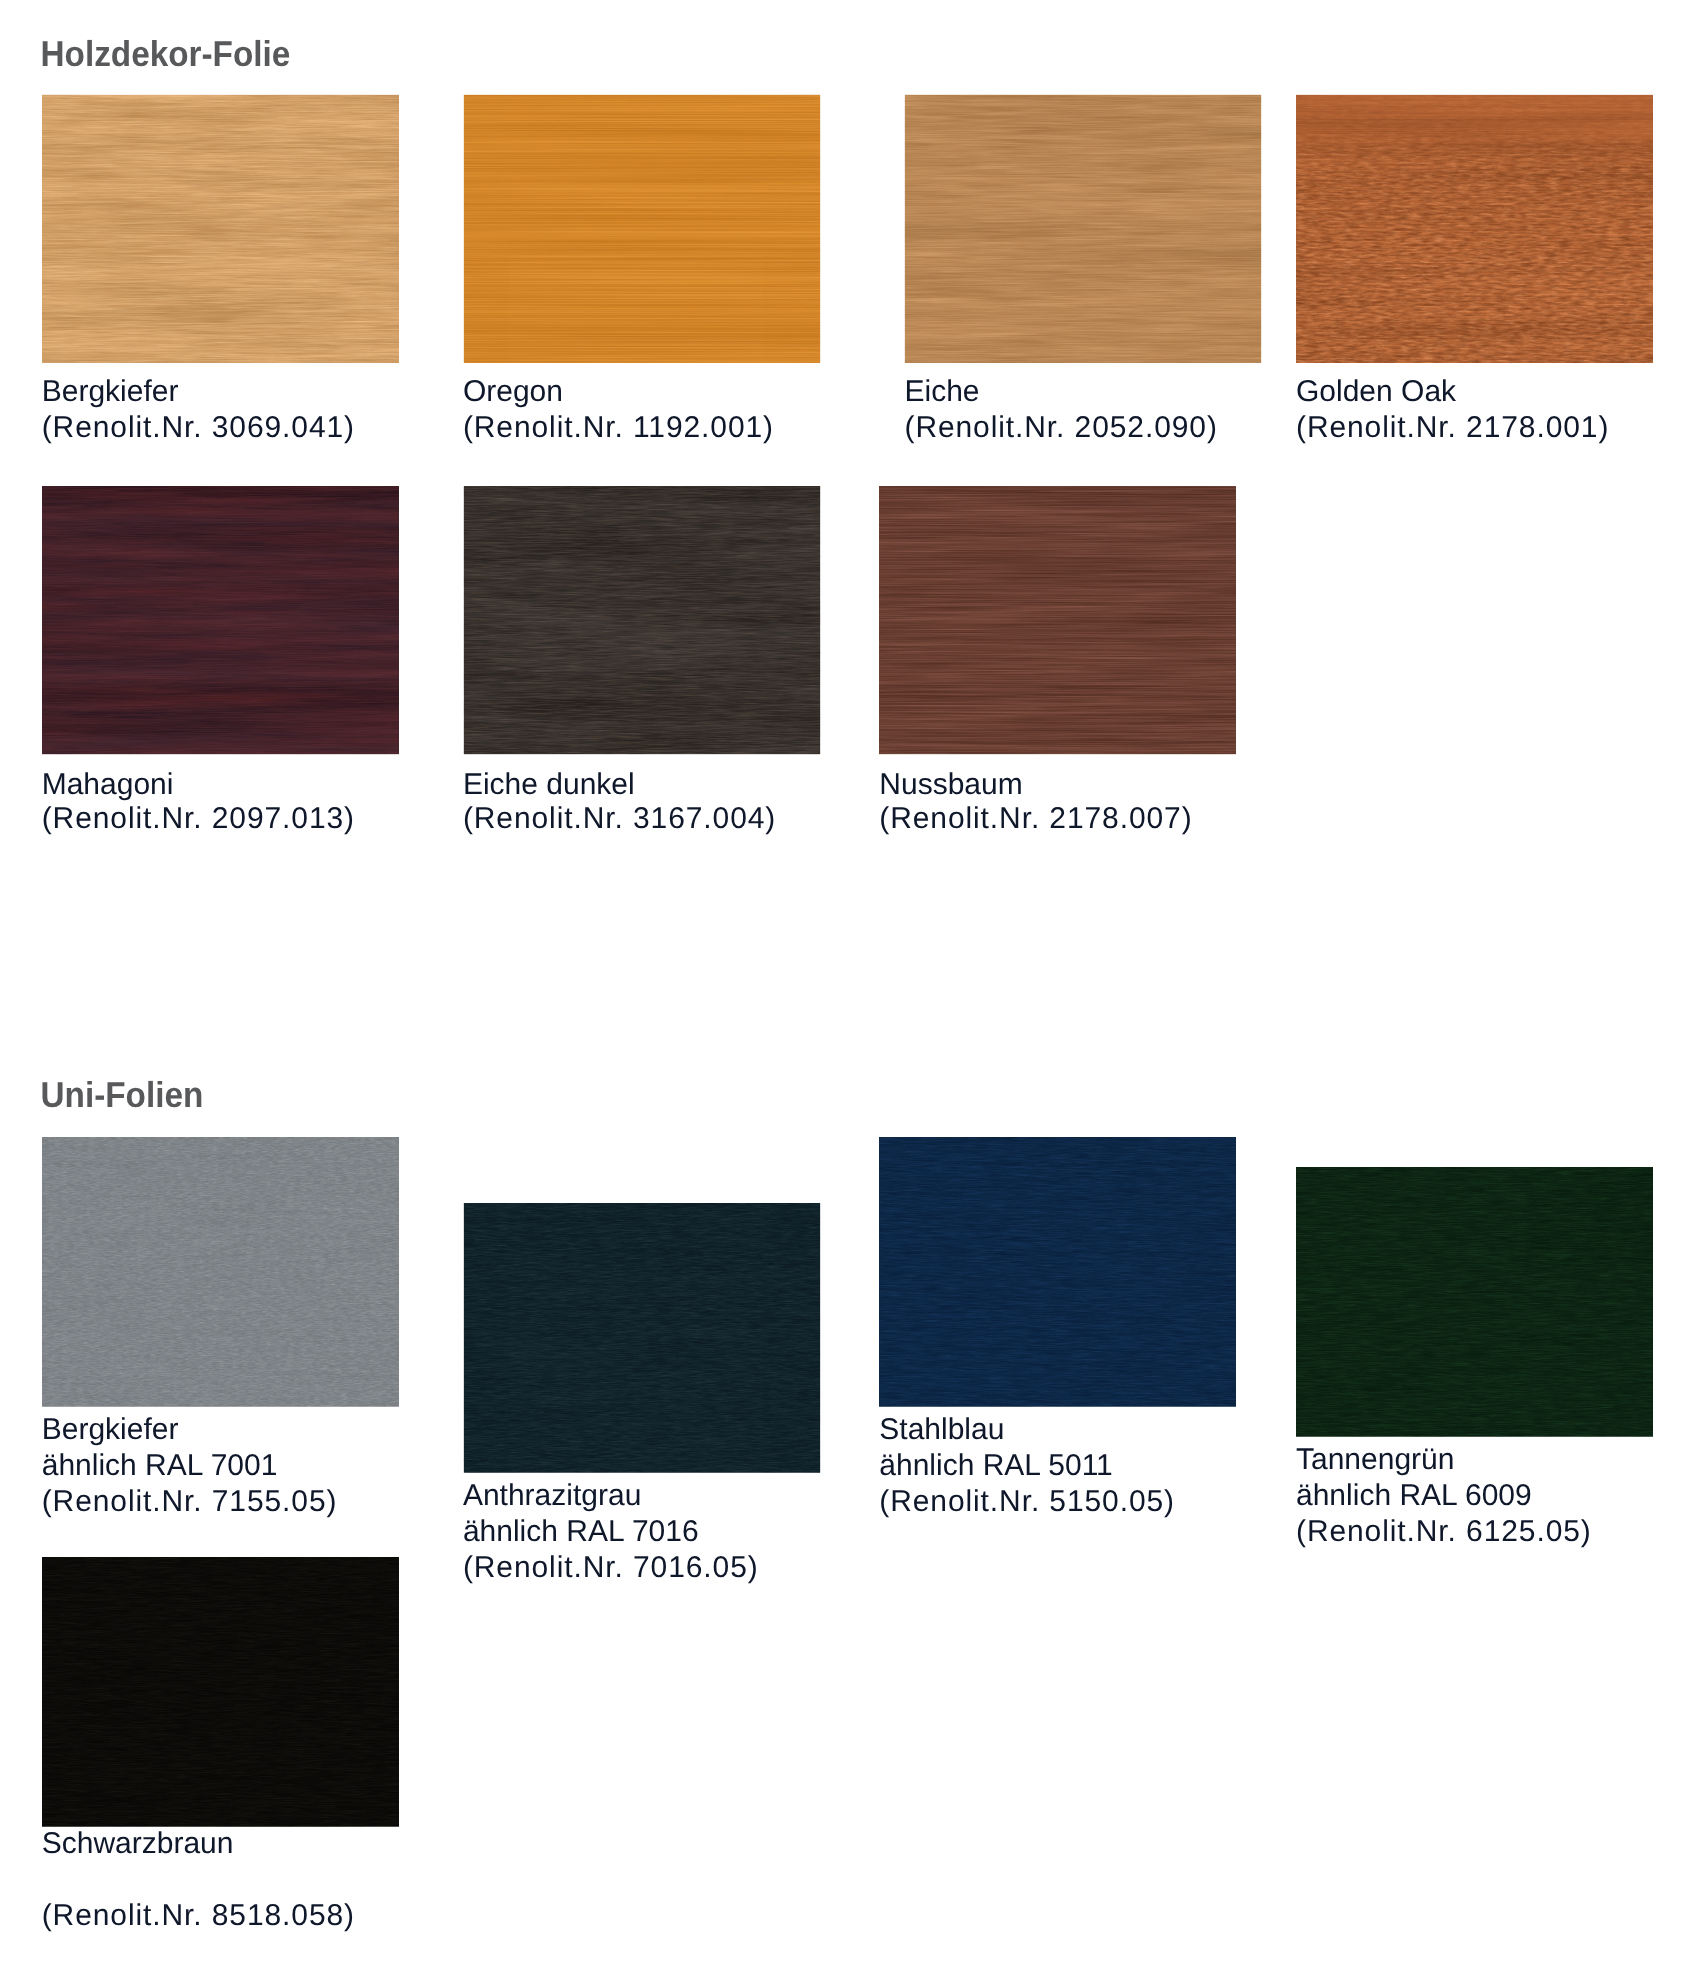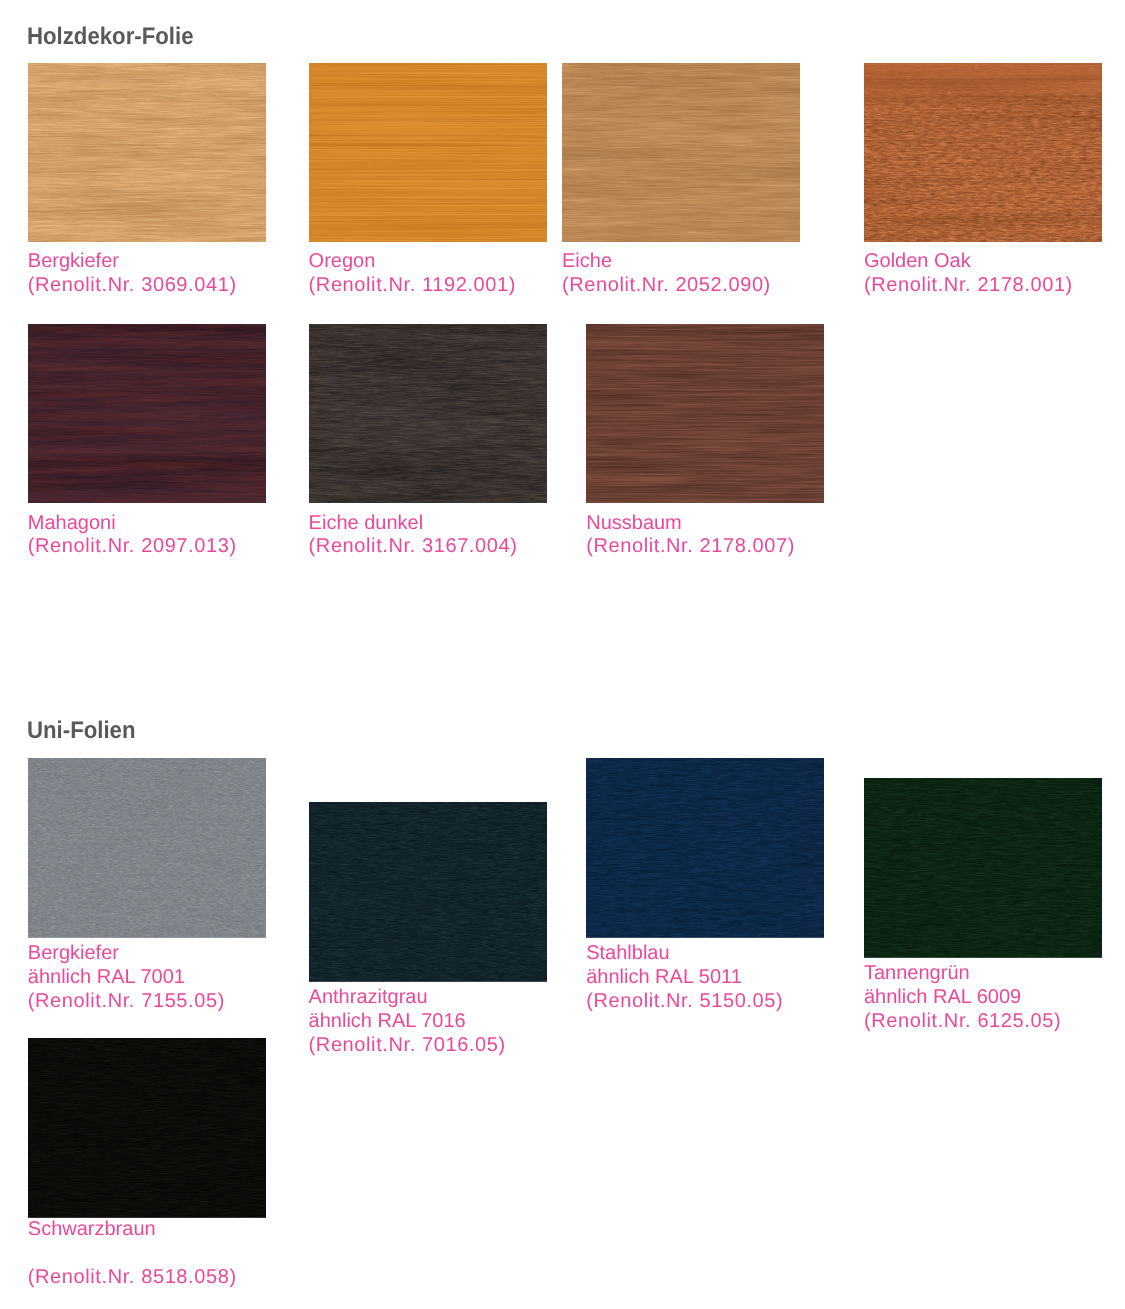--- a/index.html
+++ b/index.html
@@ -6,21 +6,21 @@
   html,body{margin:0;padding:0;background:#ffffff;}
   body{width:1125px;height:1309px;overflow:hidden;
        font-family:"Liberation Sans",sans-serif;color:#5c5c5c;
        -webkit-font-smoothing:antialiased;text-rendering:geometricPrecision;}
   .page{position:relative;width:1061px;height:1309px;background:#fff;}
   .section-title{position:absolute;font-weight:bold;font-size:24px;line-height:24px;
                  color:#58595b;transform:scaleX(0.925) translateZ(0);transform-origin:0 0;white-space:nowrap;}
   .cell{position:absolute;width:238px;}
   .swatch{width:238px;height:179px;position:relative;overflow:hidden;display:block;}
   .swatch svg{position:absolute;top:0;left:0;width:100%;height:100%;display:block;}
-  .caption{position:absolute;left:0;font-size:20px;line-height:23.8px;color:#ec4899;
+  .caption{position:absolute;left:0;font-size:20px;line-height:23.8px;color:#0f172a;
            white-space:nowrap;transform:translateZ(0);}
   .cap-line{display:block;height:23.8px;}
   .code{letter-spacing:0.60px;}
   #defs{position:absolute;width:0;height:0;overflow:hidden}
 </style>
 </head>
 <body>
 
 <div class="page">
   <svg id="defs" aria-hidden="true">
@@ -283,21 +283,21 @@
           <rect width="238" height="179" fill="#a95e12" filter="url(#f_0_1_0)" opacity="0.32"></rect>
           <rect width="238" height="179" fill="#fcb358" filter="url(#f_0_1_1)" opacity="0.52"></rect>
           <rect width="238" height="179" fill="#9c5008" filter="url(#f_0_1_2)" opacity="0.44"></rect>
         </svg>
       </div>
       <div class="caption" style="top: 187.3px;">
         <span class="cap-line ">Oregon</span>
         <span class="cap-line code">(Renolit.Nr. 1192.001)</span>
       </div>
     </div>
-    <div class="cell" style="left: 562px; top: 63px;">
+    <div class="cell" style="left: 603px; top: 63px;">
       <div class="swatch" style="height: 179px;">
         <svg viewBox="0 0 238 179" preserveAspectRatio="none">
           <rect width="238" height="179" fill="#c69460"></rect>
           <rect width="238" height="179" fill="#7f542a" filter="url(#f_0_2_0)" opacity="0.42"></rect>
           <rect width="238" height="179" fill="#8f5f32" filter="url(#f_0_2_1)" opacity="0.4"></rect>
           <rect width="238" height="179" fill="#e6b583" filter="url(#f_0_2_2)" opacity="0.48"></rect>
           <rect width="238" height="179" fill="#8f592c" filter="url(#f_0_2_3)" opacity="0.4"></rect>
         </svg>
       </div>
       <div class="caption" style="top: 187.3px;">

